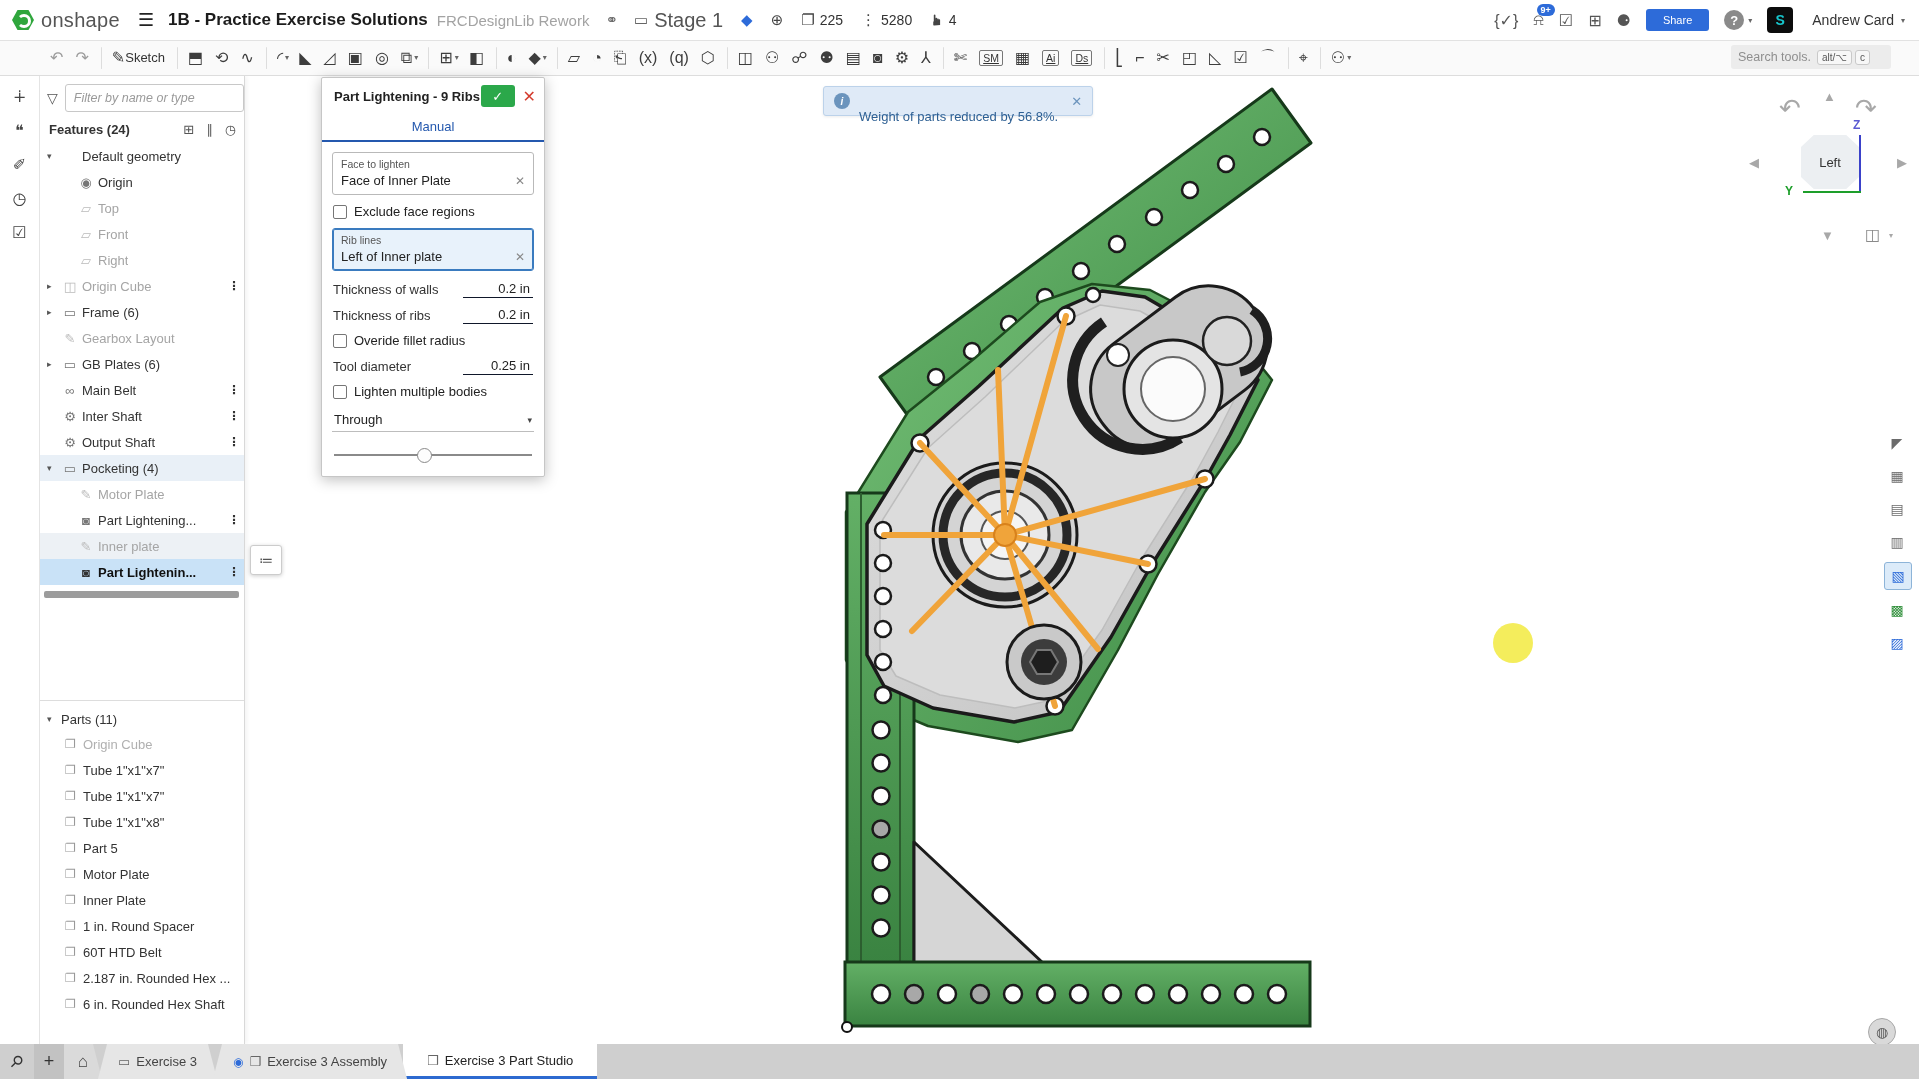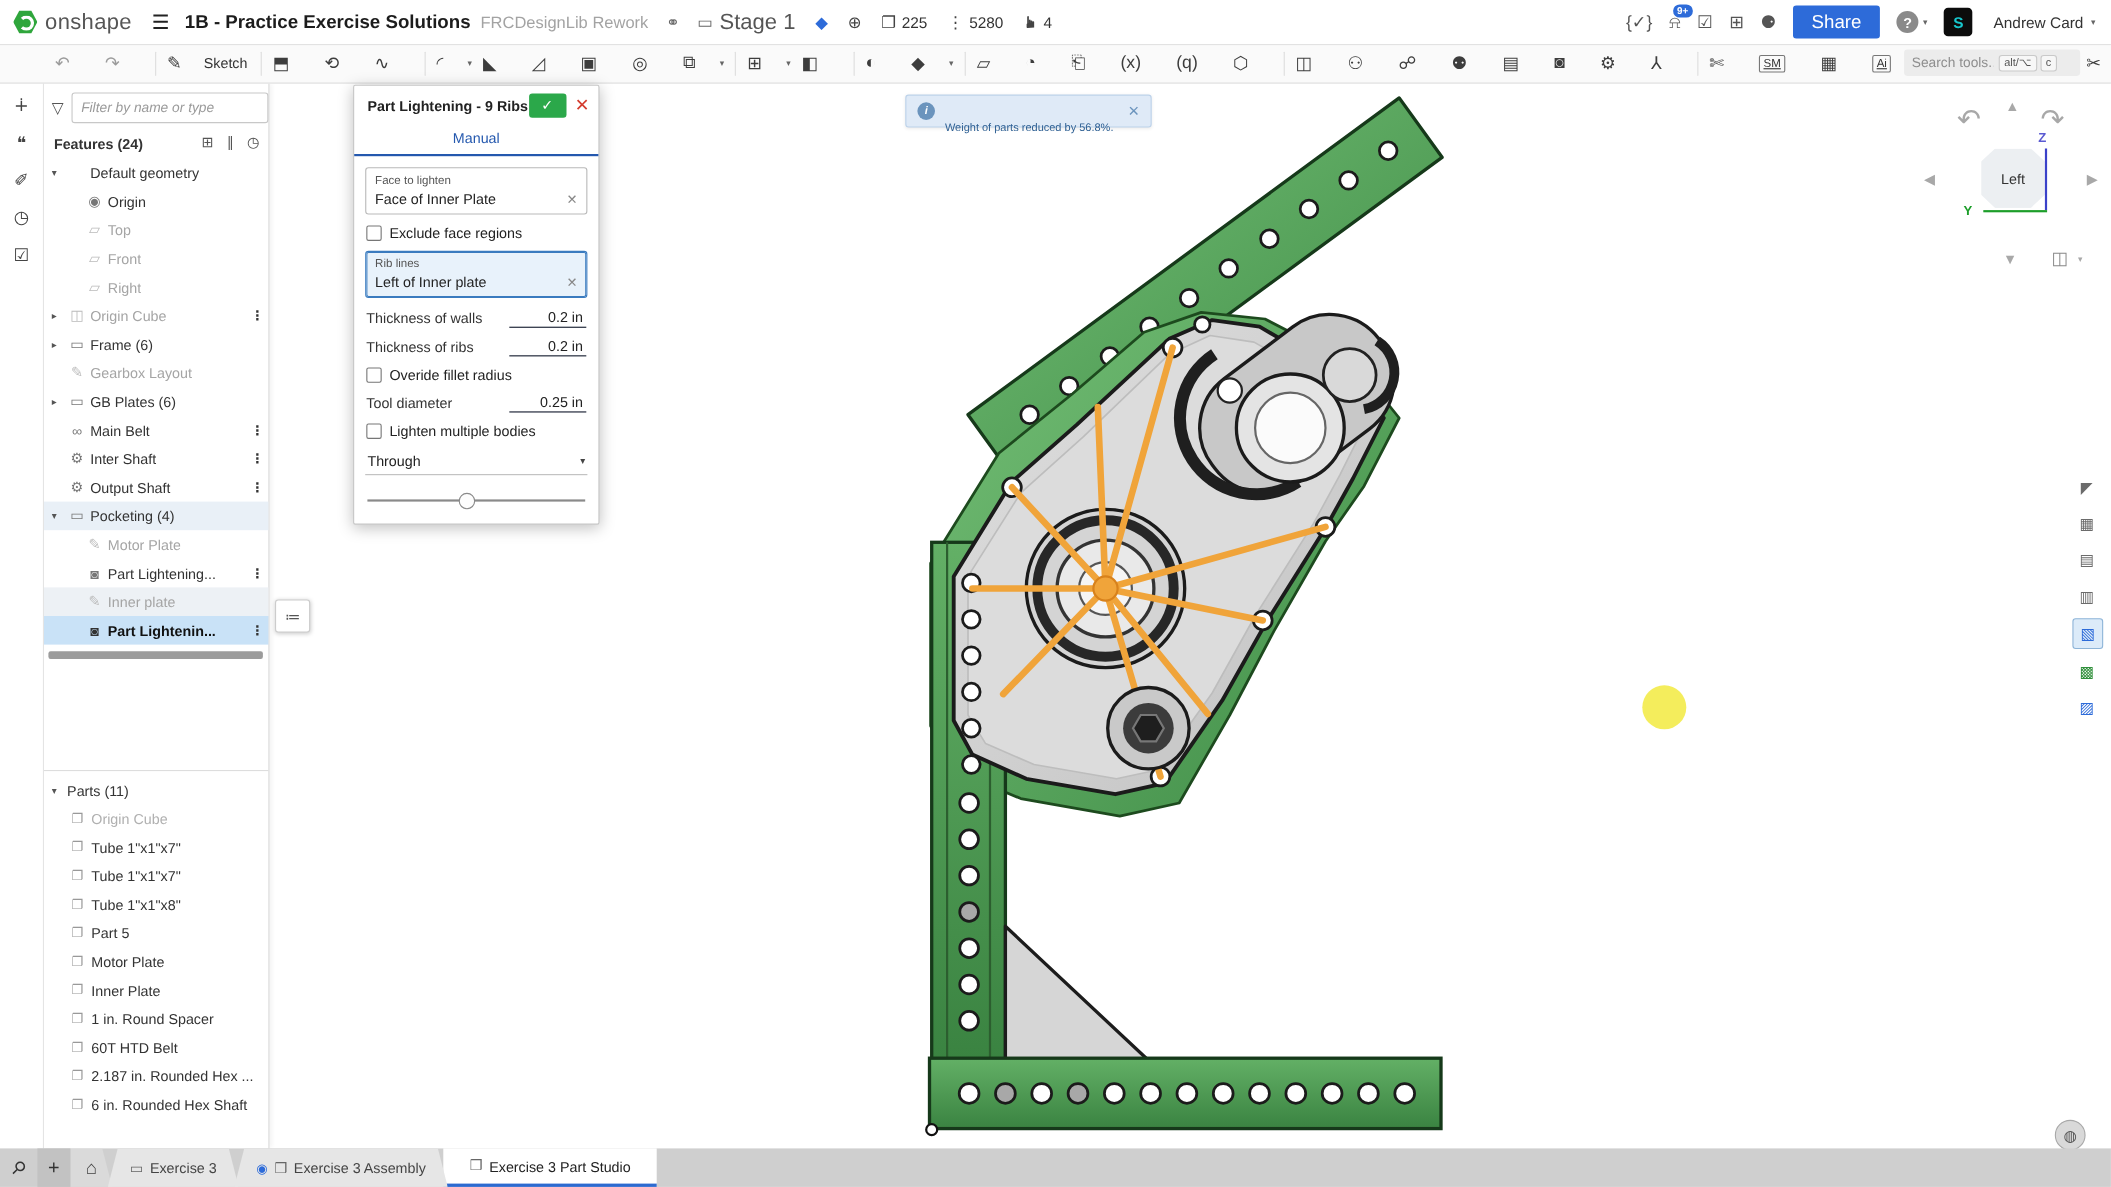--- a/index.html
+++ b/index.html
@@ -18,33 +18,33 @@
   .tb-ic{color:#666;font-size:15px;margin-left:16px;}
   .crumb{font-size:20px;color:#555;margin-left:6px;}
   .stat{display:flex;align-items:center;font-size:14px;color:#333;margin-left:18px;gap:5px;}
   .stat .g{color:#444;font-size:15px;}
   .g.blue{color:#2d6bd9;}
   .rot-90{display:inline-block;transform:rotate(-90deg);}
   .top-right{margin-left:auto;display:flex;align-items:center;margin-right:14px;gap:15px;}
   .tr-ic{font-size:16px;color:#555;position:relative;}
   .badge{position:absolute;top:-7px;right:-11px;background:#2d6bd9;color:#fff;font-size:9px;
     font-weight:bold;border-radius:7px;padding:1px 4px;}
-  .share-btn{background:#2d6bd9;color:#fff;font-size:17px;padding:5px 17px;border-radius:3px;cursor:pointer;}
+  .share-btn{background:#2d6bd9;color:#fff;font-size:11px;padding:5px 17px;border-radius:3px;cursor:pointer;}
   .help-circ{width:20px;height:20px;border-radius:50%;background:#8a8a8a;color:#fff;font-size:13px;
     display:flex;align-items:center;justify-content:center;font-weight:bold;}
   .caret{font-size:8px;color:#666;}
   .avatar{width:26px;height:26px;border-radius:4px;background:#0c0c0c;color:#17c6cc;font-weight:bold;
     font-size:14px;display:flex;align-items:center;justify-content:center;}
   .user-name{font-size:14px;color:#333;margin-left:12px;}
   
   .toolbar{position:absolute;left:0;top:40px;width:1919px;height:36px;background:#fafafa;
     border-bottom:1px solid #ddd;display:flex;align-items:center;padding-left:45px;box-sizing:border-box;z-index:7;}
   .tbi{display:flex;align-items:center;height:26px;padding:0 3px;margin:0 2px;border-radius:3px;cursor:pointer;}
   .tbi .tbg{font-size:16px;color:#3d3d3d;}
-  .tbi .tbl{font-size:13px;color:#333;margin-left:20px;}
+  .tbi .tbl{font-size:13px;color:#333;margin-left:0;}
   .tbi .tbc{font-size:8px;color:#666;margin-left:2px;}
   .tbi.dim .tbg{color:#9b9b9b;}
   .tbi.sep{width:1px;height:22px;background:#ddd;padding:0;margin:0 5px;cursor:default;}
   .tbi.boxed .tbg{border:1px solid #777;border-radius:2px;font-size:10.5px;padding:1px 3px;color:#333;text-decoration:underline;}
   .tool-search{position:absolute;right:28px;top:5px;width:150px;height:24px;background:#ececec;
     border-radius:3px;display:flex;align-items:center;padding:0 5px;}
   .tool-search input{border:0;background:transparent;outline:none;width:74px;font-size:12.5px;
     font-family:inherit;color:#333;}
   .tool-search input::placeholder{color:#8e8e8e;}
   .kbd{background:#f7f7f7;border:1px solid #c9c9c9;border-radius:3px;font-size:10px;color:#555;
@@ -115,21 +115,21 @@
   .sel-row .caret{margin-left:auto;font-size:9px;color:#444;}
   .slider{position:relative;height:14px;margin:16px 2px 2px 2px;}
   .slider .track{position:absolute;left:0;right:0;top:6px;height:2px;background:#8a8a8a;}
   .slider .thumb{position:absolute;left:42%;top:0;width:13px;height:13px;background:#fdfdfd;
     border:1.5px solid #8a8a8a;border-radius:50%;cursor:pointer;}
   
   .banner{position:absolute;left:823px;top:86px;height:28px;background:#dfeaf7;border:1px solid #bcd2ea;
     border-radius:3px;display:flex;align-items:center;padding:0 10px;gap:9px;z-index:6;box-shadow:0 1px 3px rgba(0,0,0,.08);}
   .banner .info{width:16px;height:16px;border-radius:50%;background:#6b94bd;color:#fff;font-size:10px;
     font-style:italic;font-weight:bold;display:flex;align-items:center;justify-content:center;}
-  .banner .btxt{font-size:10px;color:#2d5f93;margin-top:30px;}
+  .banner .btxt{font-size:13px;color:#2d5f93;margin-top:30px;}
   .banner .bx{color:#6b94bd;font-size:13px;font-weight:bold;cursor:pointer;margin-left:4px;}
   
   .vcube{position:absolute;left:1739px;top:85px;width:180px;height:170px;z-index:4;}
   .vc{position:absolute;color:#a8a8a8;cursor:pointer;}
   .vc-face{position:absolute;left:62px;top:50px;width:58px;height:54px;background:#eceff2;
     clip-path:polygon(22% 0,78% 0,100% 22%,100% 78%,78% 100%,22% 100%,0 78%,0 22%);
     display:flex;align-items:center;justify-content:center;font-size:13px;color:#333;cursor:pointer;}
   .ax-z{position:absolute;left:120px;top:50px;width:2px;height:56px;background:#3a41c9;}
   .ax-y{position:absolute;left:64px;top:106px;width:58px;height:2px;background:#1d9e2a;}
   .lbl-z{position:absolute;left:114px;top:33px;color:#5a5ad2;font-size:12px;font-weight:bold;}

